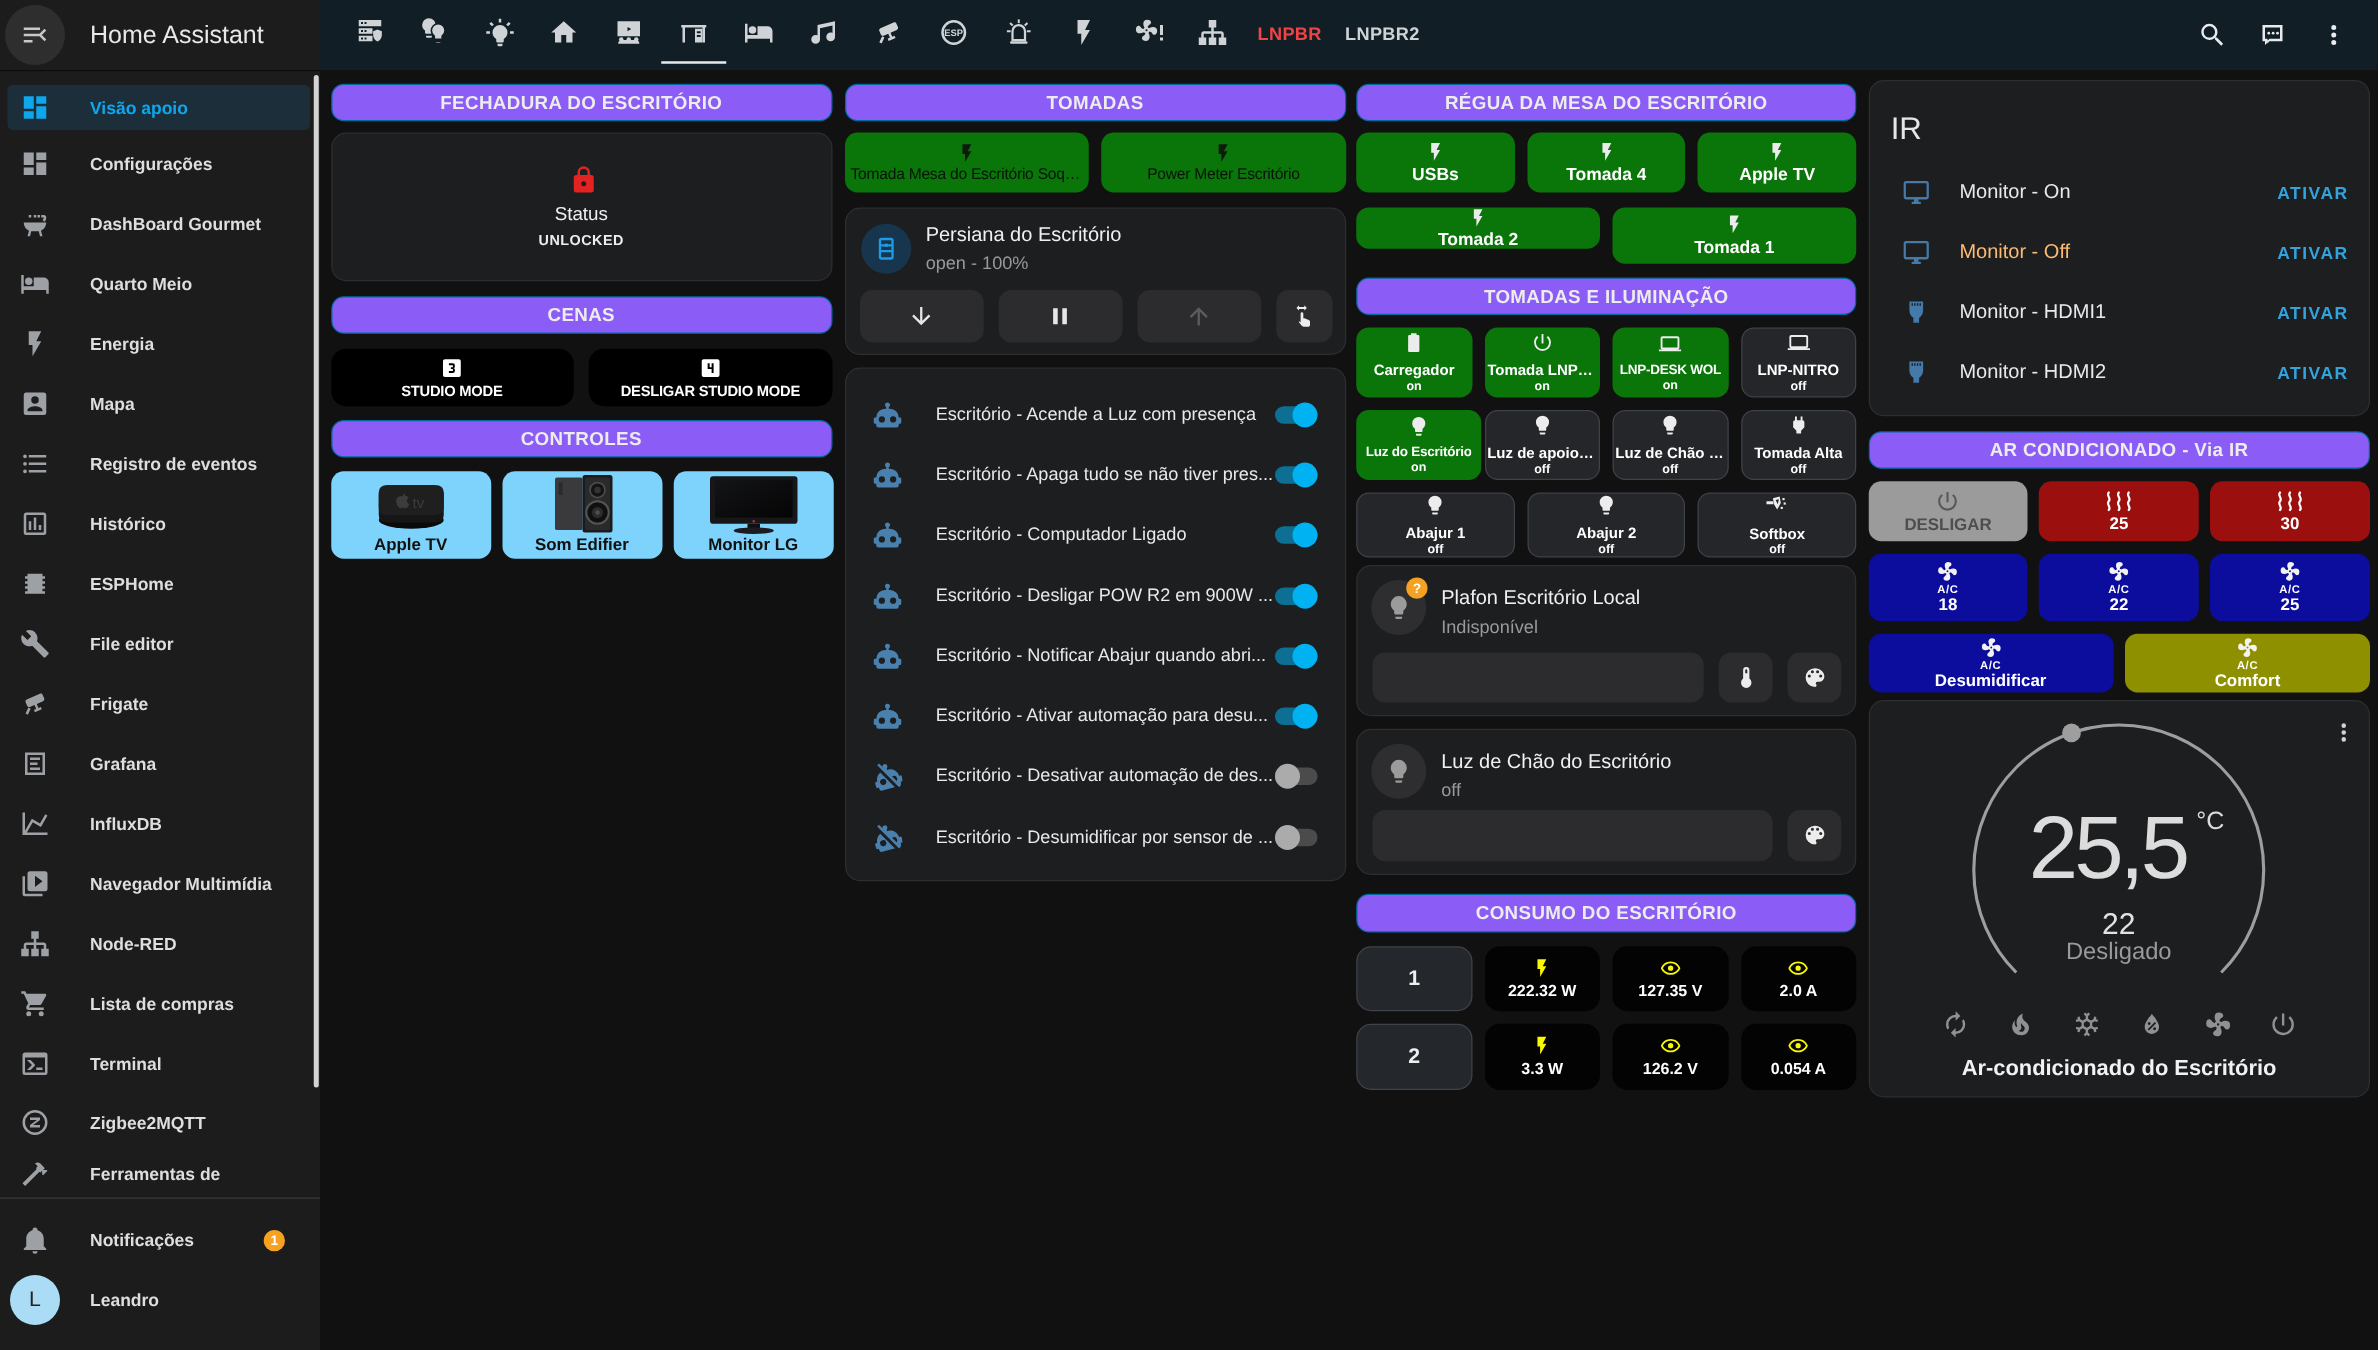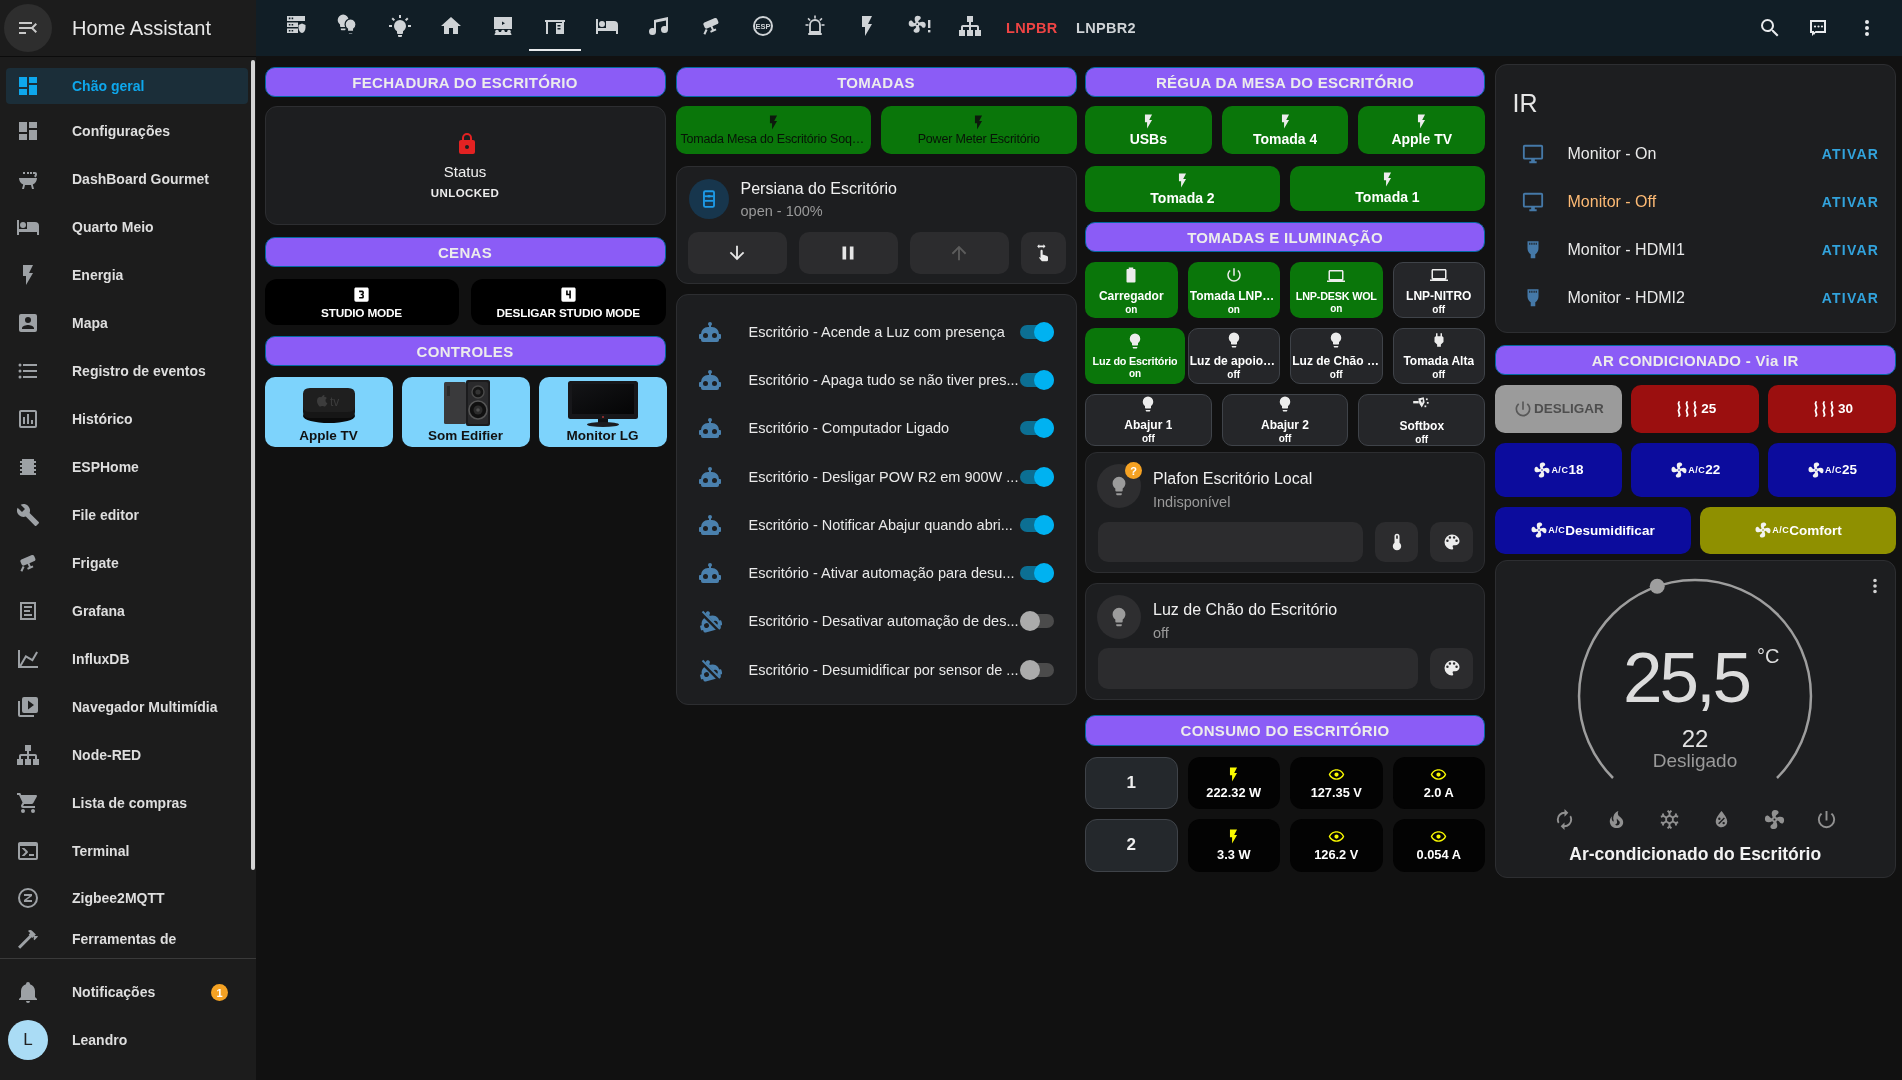--- a/index.html
+++ b/index.html
@@ -29,21 +29,21 @@
 .sid-item .tx{margin-left:32px;color:#dedede;font-weight:bold;font-size:14px}
 .tgl{position:relative;width:34px;height:20px}
 .tgl .tr{position:absolute;left:0;top:3px;width:34px;height:14px;border-radius:7px}
 .tgl .kn{position:absolute;top:0;width:20px;height:20px;border-radius:50%}
 .tgl.on .tr{background:#0c6f93}.tgl.on .kn{background:#00b2f1;right:0}
 .tgl.off .tr{background:#4b4b4b}.tgl.off .kn{background:#ababab;left:0}
 .cbtn{background:#2c2c2e;border-radius:10px;display:flex;align-items:center;justify-content:center}
 .circ{border-radius:50%;display:flex;align-items:center;justify-content:center}
 .etitle{font-weight:normal;font-size:16px;color:#f0f0f0}
 .esub{font-size:14.5px;color:#9a9a9a}
-.acbtn{position:absolute;border-radius:10px;display:flex;align-items:center;justify-content:center;color:#fff;font-weight:bold}
+.acbtn{position:absolute;border-radius:10px;display:flex;flex-direction:column;align-items:center;justify-content:center;color:#fff;font-weight:bold}
 </style></head><body>
 <div id="root">
 
 <div id="topbar">
       <div class="abs" style="left:27.7px;top:14px"><svg width="24" height="24" viewBox="0 0 24 24">
           <g fill="#cfd3d6">
             <path d="M3,2H21V7H3V2M4.8,3.6V5.2H6.4V3.6H4.8M7.6,3.6V5.2H9.2V3.6H7.6M3,8.5H14V13H3V8.5M4.8,9.9V11.5H6.4V9.9H4.8M7.6,9.9V11.5H9.2V9.9H7.6M3,14.5H14V19H3V14.5M4.8,15.9V17.5H6.4V15.9H4.8M7.6,15.9V17.5H9.2V15.9H7.6" fill-rule="evenodd"></path>
             <path d="M18,9.5L14.5,11V13.7C14.5,16.2 16,18.5 18,19.1C20,18.5 21.5,16.2 21.5,13.7V11L18,9.5Z"></path>
           </g>
         </svg></div>
@@ -136,21 +136,21 @@
           <path d="M21,15.61L19.59,17L14.58,12L19.59,7L21,8.39L17.44,12L21,15.61M3,6H16V8H3V6M3,13V11H16V13H3M3,18V16H10V18H3Z" fill="#c8c8c8"></path>
         </svg>
       </div>
       <div class="abs" style="left:72px;top:17px;color:#e8e8e8;font-size:20px">Home Assistant</div>
       <div class="abs" style="left:0;top:56px;width:256px;height:1px;background:#0c0c0c"></div>
       <div class="abs" style="left:6px;top:68px;width:242px;height:36px;background:#1b2e39;border-radius:4px"></div>
       <div class="sid-item" style="top:62px">
         <span class="ic"><svg width="24" height="24" viewBox="0 0 24 24">
             <path d="M13,3V9H21V3M13,21H21V11H13M3,21H11V15H3M3,13H11V3H3V13Z" fill="#0ea7ec" transform="rotate(180 12 12)"></path>
           </svg></span>
-        <span class="tx" style="color:#0ea7ec">Chão geral</span>
+        <span class="tx" style="color:#0ea7ec">Visão apoio</span>
       </div>
       <div class="sid-item" style="top:107px">
         <span class="ic"><svg width="24" height="24" viewBox="0 0 24 24">
             <path d="M13,3V9H21V3M13,21H21V11H13M3,21H11V15H3M3,13H11V3H3V13Z" fill="#9da1a5"></path>
           </svg></span>
         <span class="tx" style="color:#dedede">Configurações</span>
       </div>
       <div class="sid-item" style="top:155px">
         <span class="ic"><svg width="24" height="24" viewBox="0 0 24 24">
             <path d="M17,5H19A2,2 0 0,1 21,7C21,8.5 20.5,9.5 19.4,10.4L18,9C18.7,8.4 19,8 19,7H17V5M11,5H13V7H11V5M3,11H21C21,13.9 19.3,16.4 16.8,17.5L18,22H16L15,18H9L8,22H6L7.2,17.5C4.7,16.4 3,13.9 3,11M7,5H9V7H7V5M14,5H16V7H14V5Z" fill="#9da1a5"></path>
@@ -494,21 +494,21 @@
           <path d="M7,2V13H10V22L17,10H13L17,2H7Z" fill="#ececec"></path>
         </svg>
         <span class="t">Tomada 4</span>
       </div>
       <div class="gbtn" style="left:1358.4px;top:106px;width:126.7px;height:48px">
         <svg width="17" height="17" viewBox="0 0 24 24">
           <path d="M7,2V13H10V22L17,10H13L17,2H7Z" fill="#ececec"></path>
         </svg>
         <span class="t">Apple TV</span>
       </div>
-      <div class="gbtn" style="left:1085.0px;top:165.5px;width:195px;height:46px">
+      <div class="gbtn" style="left:1085.0px;top:165.5px;width:195px;height:33px">
         <svg width="17" height="17" viewBox="0 0 24 24">
           <path d="M7,2V13H10V22L17,10H13L17,2H7Z" fill="#ececec"></path>
         </svg>
         <span class="t">Tomada 2</span>
       </div>
       <div class="gbtn" style="left:1290.0px;top:165.5px;width:195px;height:45.5px">
         <svg width="17" height="17" viewBox="0 0 24 24">
           <path d="M7,2V13H10V22L17,10H13L17,2H7Z" fill="#ececec"></path>
         </svg>
         <span class="t">Tomada 1</span>

